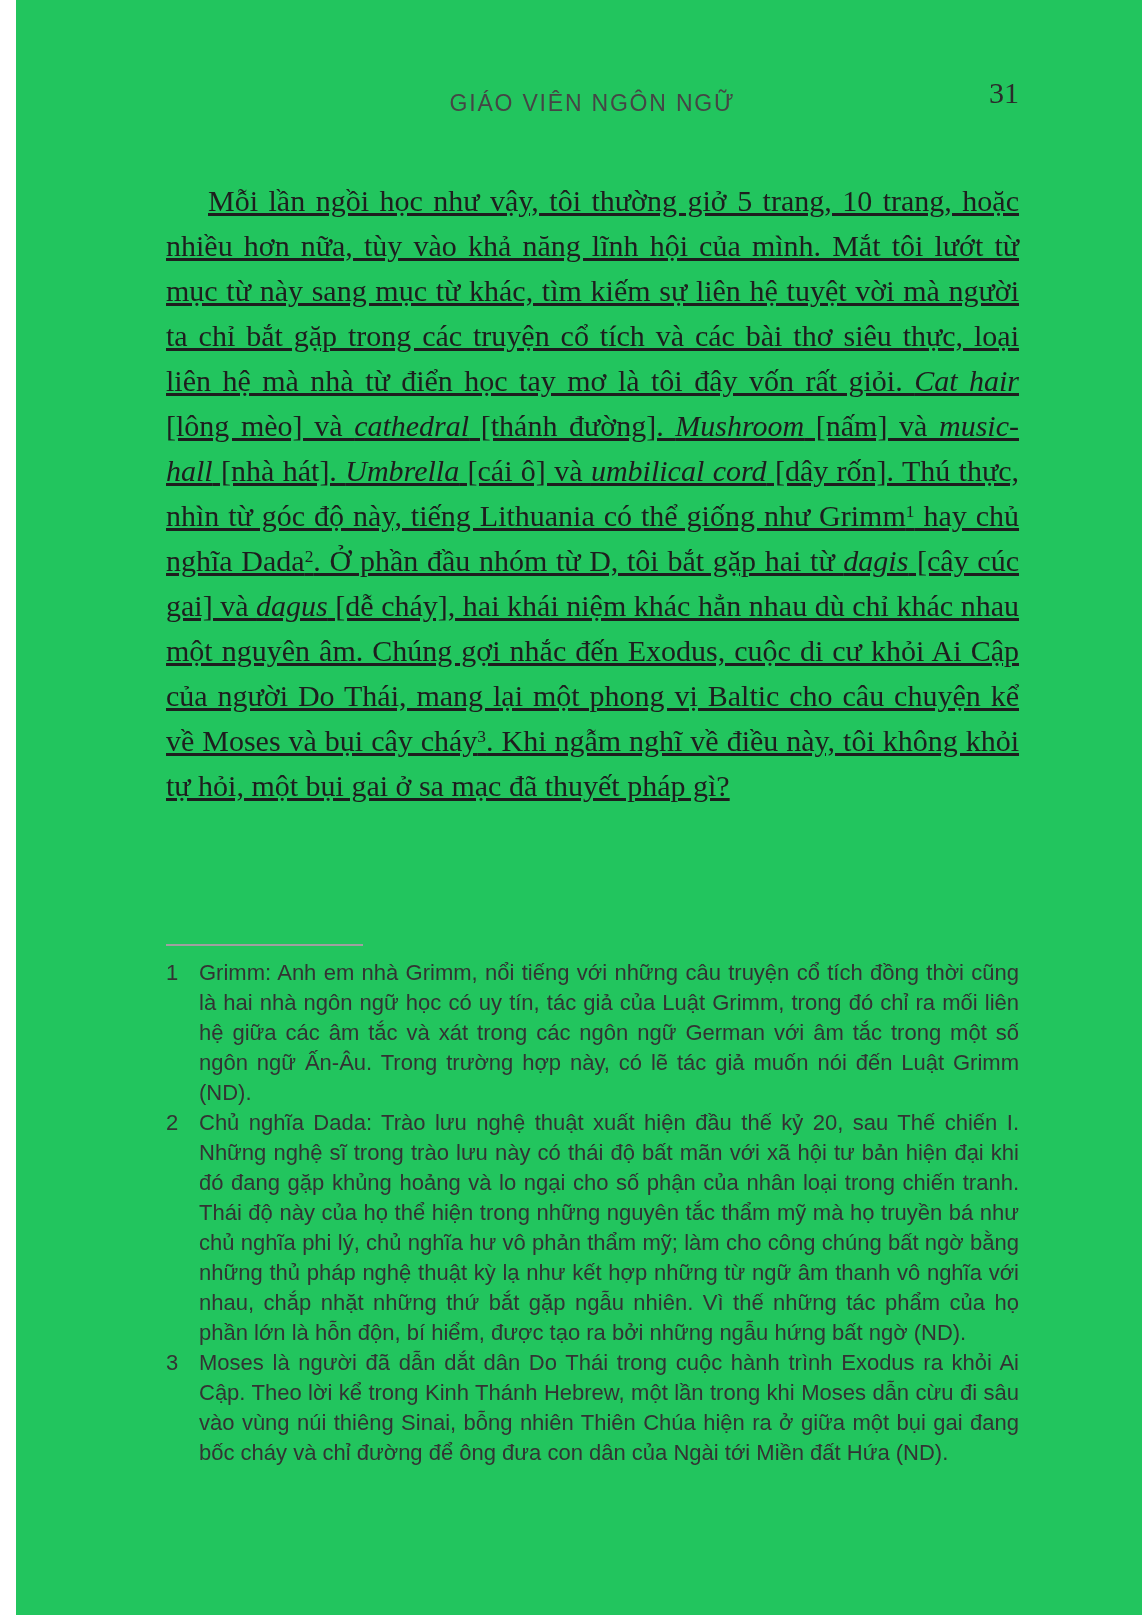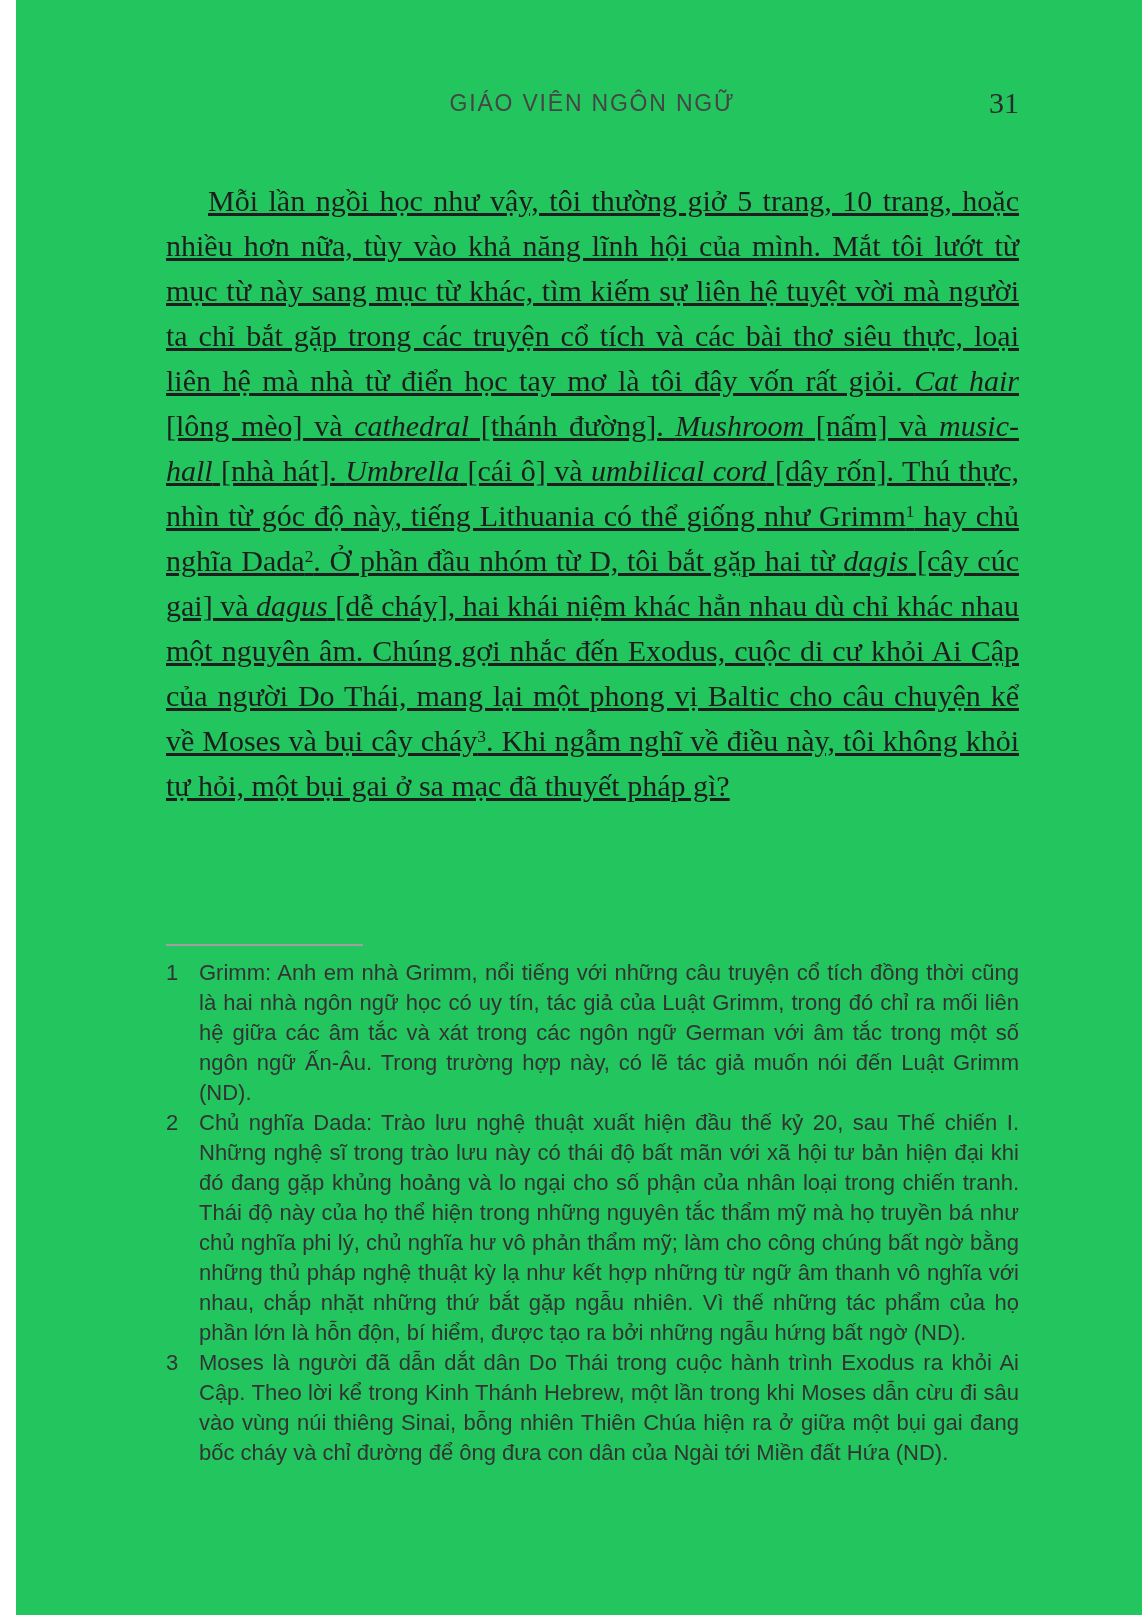--- a/index.html
+++ b/index.html
@@ -23,21 +23,21 @@
     text-align: center;
     font-family: "Liberation Sans", sans-serif;
     font-size: 23px;
     letter-spacing: 1.8px;
     color: #454545;
     white-space: nowrap;
   }
   .page-num {
     position: absolute;
     right: 139px;
-    top: 86px;
+    top: 76px;
     font-family: "Liberation Serif", serif;
     font-size: 30px;
     color: #2b2b2b;
   }
 
   
   .body-text {
     position: absolute;
     left: 150px;
     top: 178px;

